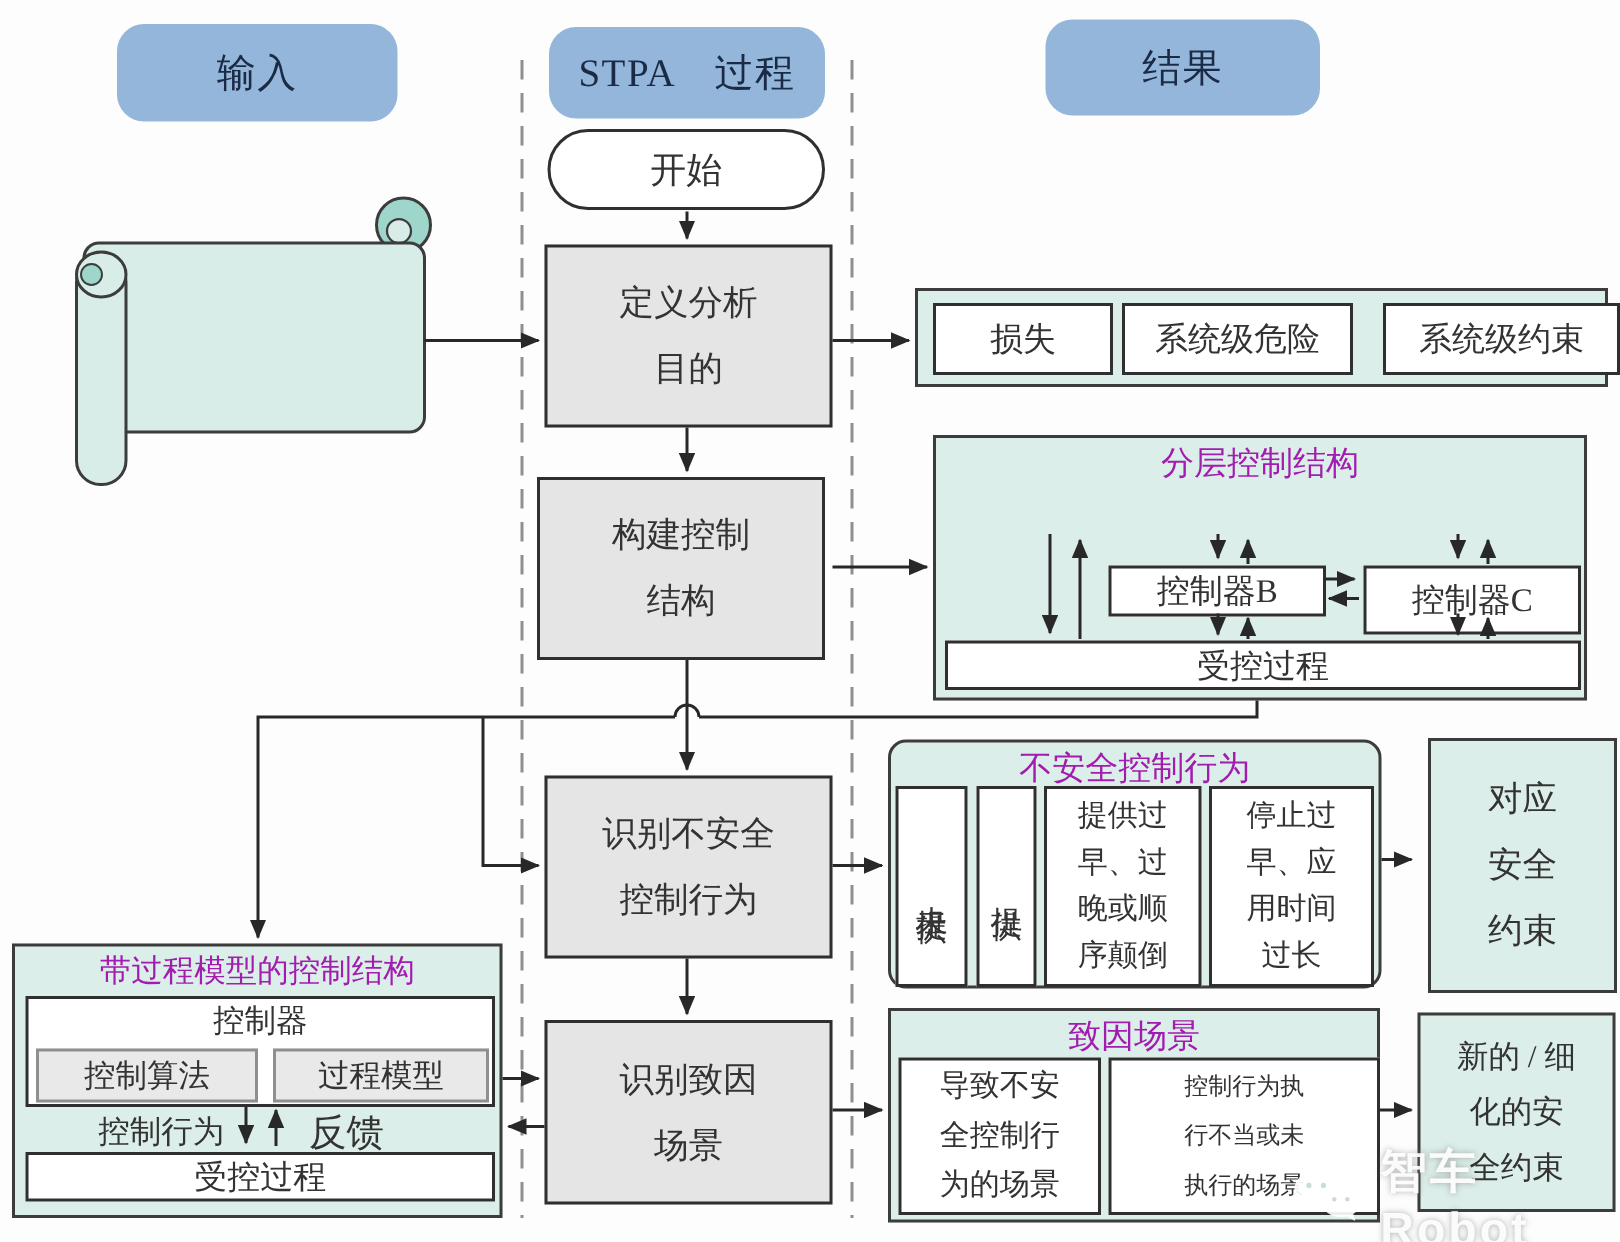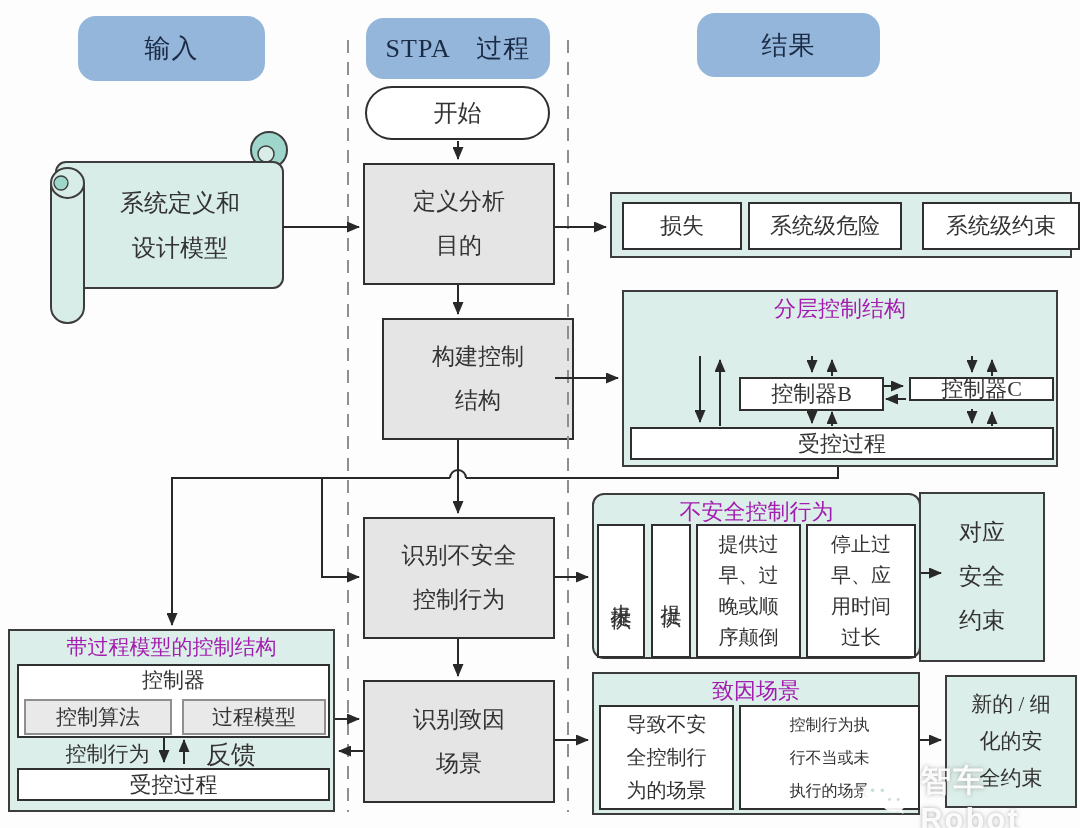--- a/index.html
+++ b/index.html
@@ -45,61 +45,59 @@
 
     <rect x="51" y="172" width="33" height="151" rx="16" fill="#d9ede8" stroke="#3c3c3c" stroke-width="2"></rect>
     <ellipse cx="67.5" cy="183" rx="16.5" ry="15" fill="#d9ede8" stroke="#3c3c3c" stroke-width="2"></ellipse>
     <circle cx="61" cy="183" r="7" fill="#9ed6cc" stroke="#3c3c3c" stroke-width="1.3"></circle>
   </svg>
 
   <div class="abs header center" style="left:78px;top:16px;width:187px;height:65px;">输入</div>
   <div class="abs header center" style="left:366px;top:18px;width:184px;height:61px;">STPA　过程</div>
   <div class="abs header center" style="left:697px;top:13px;width:183px;height:64px;">结果</div>
 
-  <div class="abs center pre scrolltext" style="left:90px;top:178px;width:180px;height:95px;">系统定义和
-设计模型</div>
 
   <div class="abs oval center" style="left:365px;top:86px;width:185px;height:54px;">开始</div>
   <div class="abs stepbox center pre" style="left:363px;top:163px;width:192px;height:122px;">定义分析
 目的</div>
-  <div class="abs stepbox center pre" style="left:382px;top:318px;width:192px;height:122px;">构建控制
+  <div class="abs stepbox center pre" style="left:358px;top:318px;width:192px;height:122px;">构建控制
 结构</div>
   <div class="abs stepbox center pre" style="left:363px;top:517px;width:192px;height:122px;">识别不安全
 控制行为</div>
   <div class="abs stepbox center pre" style="left:363px;top:680px;width:192px;height:123px;">识别致因
 场景</div>
 
   <div class="abs container" style="left:610px;top:192px;width:462px;height:66px;">
     <div class="abs wbox center" style="left:10px;top:8px;width:120px;height:48px;">损失</div>
     <div class="abs wbox center" style="left:136px;top:8px;width:154px;height:48px;">系统级危险</div>
     <div class="abs wbox center" style="left:310px;top:8px;width:158px;height:48px;">系统级约束</div>
   </div>
 
   <div class="abs container" style="left:622px;top:290px;width:436px;height:177px;">
     <div class="ctitle">分层控制结构</div>
     <div class="abs wbox center" style="left:115px;top:85px;width:145px;height:34px;">控制器B</div>
-    <div class="abs wbox center" style="left:285px;top:85px;width:145px;height:24px;">控制器C</div>
+    <div class="abs wbox center" style="left:285px;top:85px;width:145px;height:46px;">控制器C</div>
     <div class="abs wbox center" style="left:6px;top:135px;width:424px;height:33px;">受控过程</div>
   </div>
 
   <div class="abs container" style="left:592px;top:493px;width:329px;height:166px;border-radius:12px;">
     <div class="ctitle">不安全控制行为</div>
     <div class="abs wbox center vtext" style="left:3px;top:29px;width:48px;height:134px;font-size:21px;">未提供</div>
     <div class="abs wbox center vtext" style="left:57px;top:29px;width:40px;height:134px;font-size:21px;">提供</div>
     <div class="abs wbox center pre" style="left:102px;top:29px;width:105px;height:134px;font-size:20px;line-height:31px;">提供过
 早、过
 晚或顺
 序颠倒</div>
     <div class="abs wbox center pre" style="left:212px;top:29px;width:110px;height:134px;font-size:20px;line-height:31px;">停止过
 早、应
 用时间
 过长</div>
   </div>
 
-  <div class="abs container center pre" style="left:919px;top:492px;width:126px;height:170px;font-size:23px;line-height:44px;">对应
+  <div class="abs container center pre" style="left:952px;top:492px;width:126px;height:170px;font-size:23px;line-height:44px;">对应
 安全
 约束</div>
 
   <div class="abs container" style="left:8px;top:629px;width:327px;height:183px;">
     <div class="ctitle" style="font-size:21px;">带过程模型的控制结构</div>
     <div class="abs wbox" style="left:7px;top:33px;width:313px;height:74px;">
       <div class="abs" style="left:0;right:0;top:0;text-align:center;font-size:21px;">控制器</div>
       <div class="abs graybox center" style="left:5px;top:33px;width:148px;height:36px;">控制算法</div>
       <div class="abs graybox center" style="left:163px;top:33px;width:144px;height:36px;">过程模型</div>
     </div>

